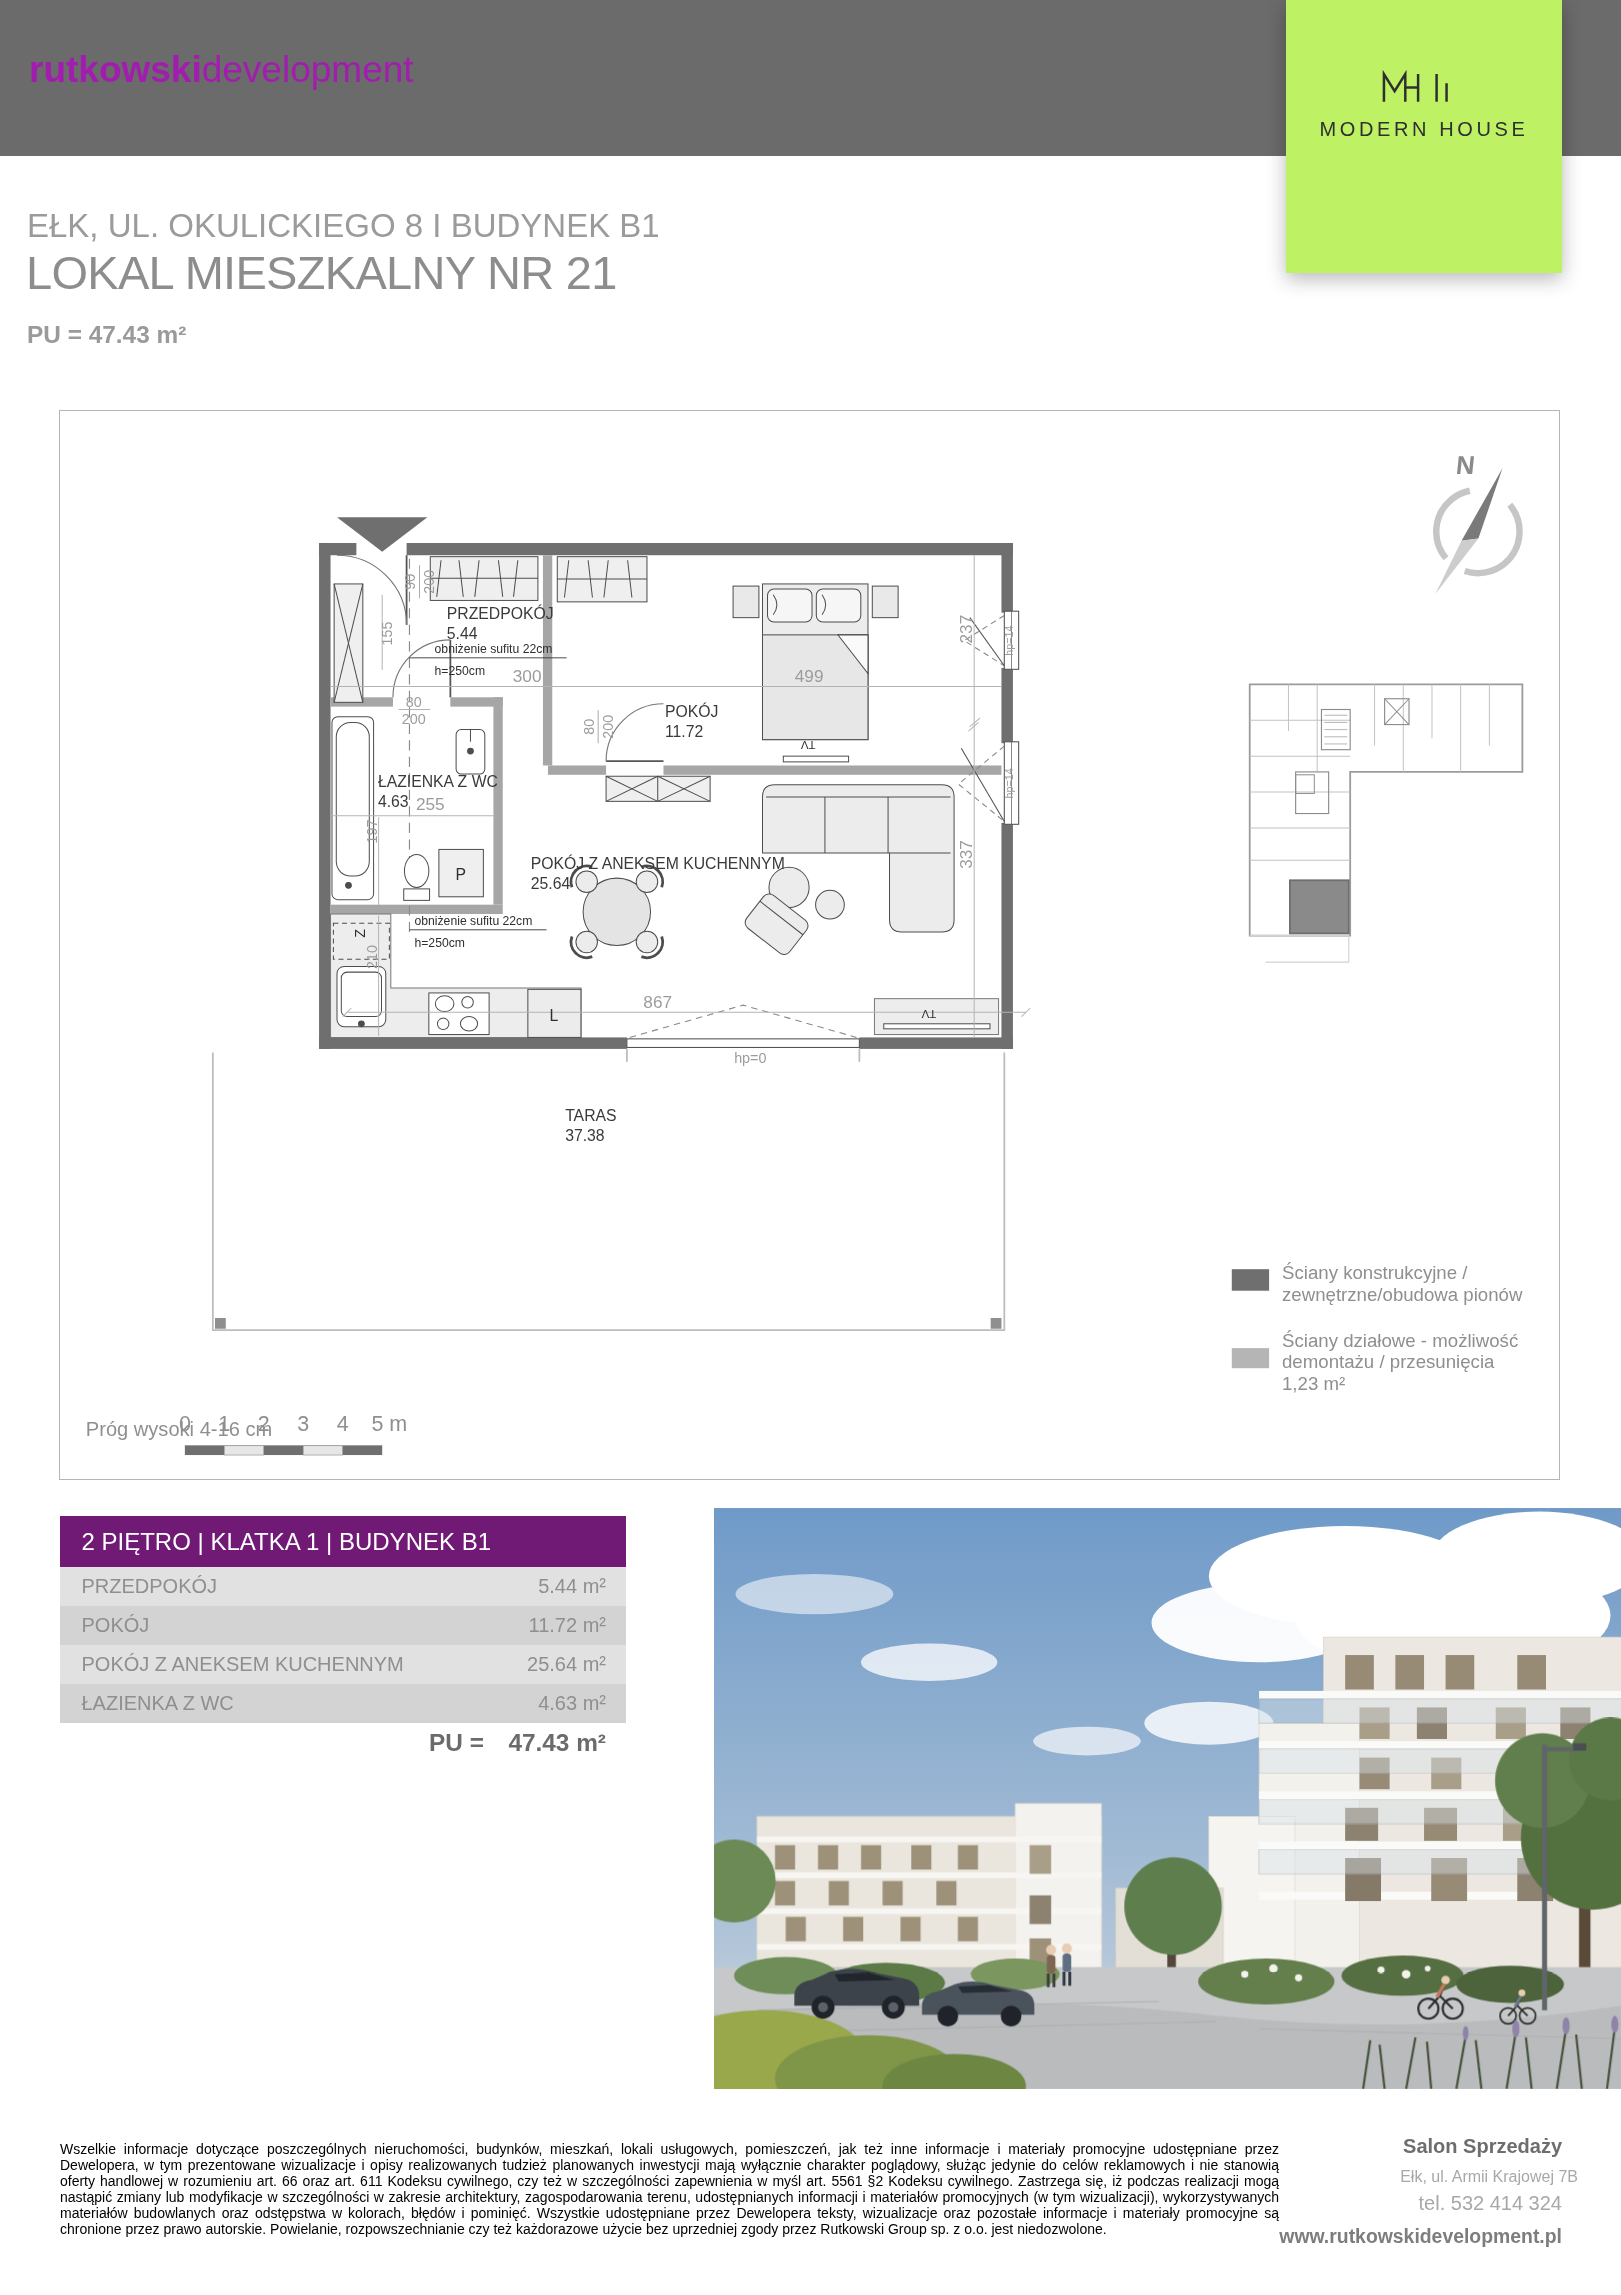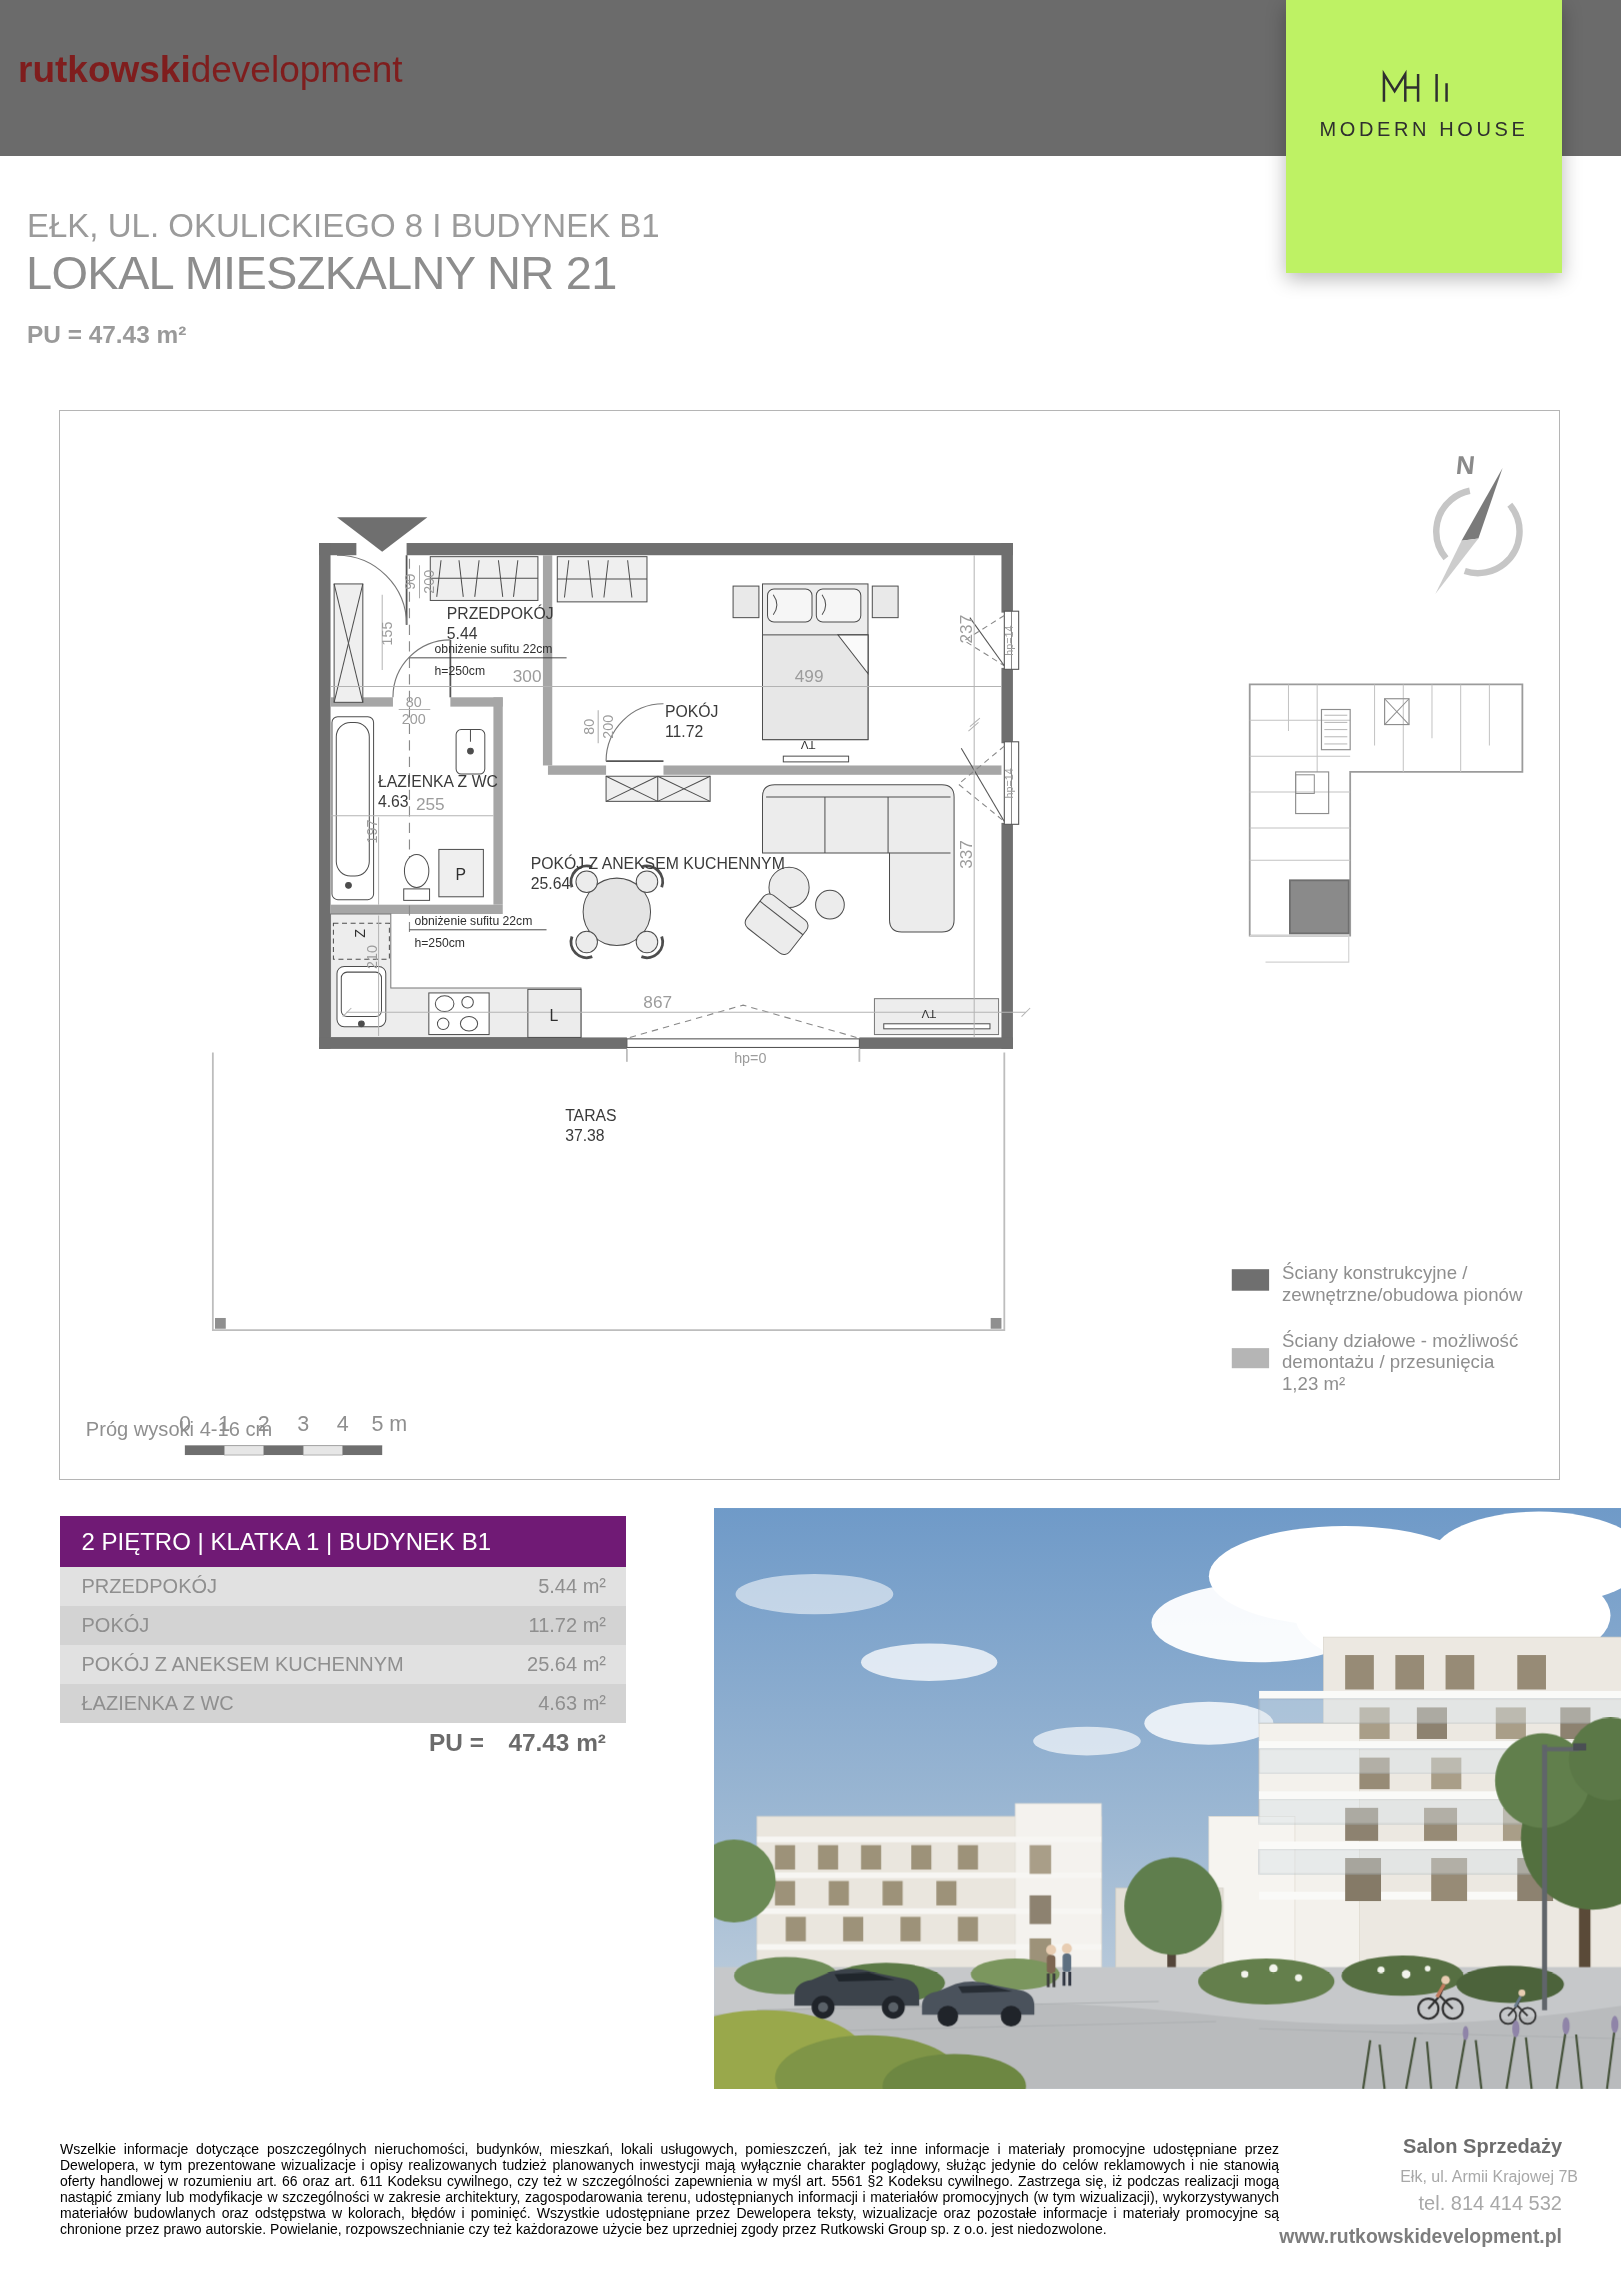--- a/index.html
+++ b/index.html
@@ -2,21 +2,21 @@
 <html style="font-size:11.5px"><head>
 <meta charset="utf-8">
 <style>
   html,body{margin:0;padding:0;background:#e9e9e9;}
   *{box-sizing:border-box;}
   .page{position:relative;width:1622px;height:2295px;background:#ffffff;
         font-family:"Liberation Sans","DejaVu Sans",sans-serif;overflow:hidden;}
   .abs{position:absolute;}
   
   .band{left:0;top:0;width:1622px;height:156px;background:#6b6b6b;}
-  .logo{left:18px;top:49px;font-size:37px;color:#7f1d1d;letter-spacing:0;}
+  .logo{left:29px;top:49px;font-size:37px;color:#a21caf;letter-spacing:0;}
   .logo b{font-weight:700;}
   .logo span{font-weight:300;}
   .card{left:1286px;top:0;width:276px;height:273px;background:#bef264;
         box-shadow:0 7.2px 18.7px rgba(0,0,0,.28);text-align:center;}
   .card .mark{margin-top:69px;}
   .card .mh-name{margin-top:10px;font-size:20px;letter-spacing:3.6px;color:#2f2f2f;font-weight:400;}
   
   .t1{left:27px;top:207px;font-size:33px;color:#9b9b9b;}
   .t2{left:26px;top:245px;font-size:47px;color:#8d8d8d;letter-spacing:-0.7px;}
   .t3{left:27px;top:321px;font-size:24.4px;color:#9a9a9a;font-weight:700;}
@@ -584,17 +584,17 @@
           <ellipse cx="1188" cy="722" rx="5" ry="12"></ellipse>
           <ellipse cx="1256" cy="720" rx="5" ry="12"></ellipse>
           <ellipse cx="1048" cy="732" rx="4" ry="10"></ellipse>
         </g>
     </g>
   </svg>
 
   <div class="abs legal">Wszelkie informacje dotyczące poszczególnych nieruchomości, budynków, mieszkań, lokali usługowych, pomieszczeń, jak też inne informacje i materiały promocyjne udostępniane przez Dewelopera, w tym prezentowane wizualizacje i opisy realizowanych tudzież planowanych inwestycji mają wyłącznie charakter poglądowy, służąc jedynie do celów reklamowych i nie stanowią oferty handlowej w rozumieniu art. 66 oraz art. 611 Kodeksu cywilnego, czy też w szczególności zapewnienia w myśl art. 5561 §2 Kodeksu cywilnego. Zastrzega się, iż podczas realizacji mogą nastąpić zmiany lub modyfikacje w szczególności w zakresie architektury, zagospodarowania terenu, udostępnianych informacji i materiałów promocyjnych (w tym wizualizacji), wykorzystywanych materiałów budowlanych oraz odstępstwa w kolorach, błędów i pominięć. Wszystkie udostępniane przez Dewelopera teksty, wizualizacje oraz pozostałe informacje i materiały promocyjne są chronione przez prawo autorskie. Powielanie, rozpowszechnianie czy też każdorazowe użycie bez uprzedniej zgody przez Rutkowski Group sp. z o.o. jest niedozwolone.</div>
   <div class="abs salon1">Salon Sprzedaży</div>
   <div class="abs salon2">Ełk, ul. Armii Krajowej 7B</div>
-  <div class="abs salon3">tel. 814 414 532</div>
+  <div class="abs salon3">tel. 532 414 324</div>
   <div class="abs salon4">www.rutkowskidevelopment.pl</div>
 
 </div>
 
 
 </body></html>

